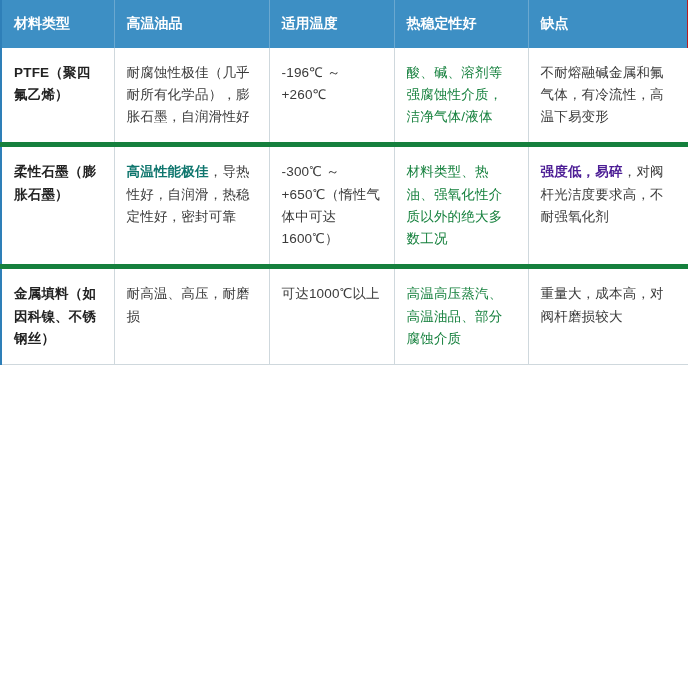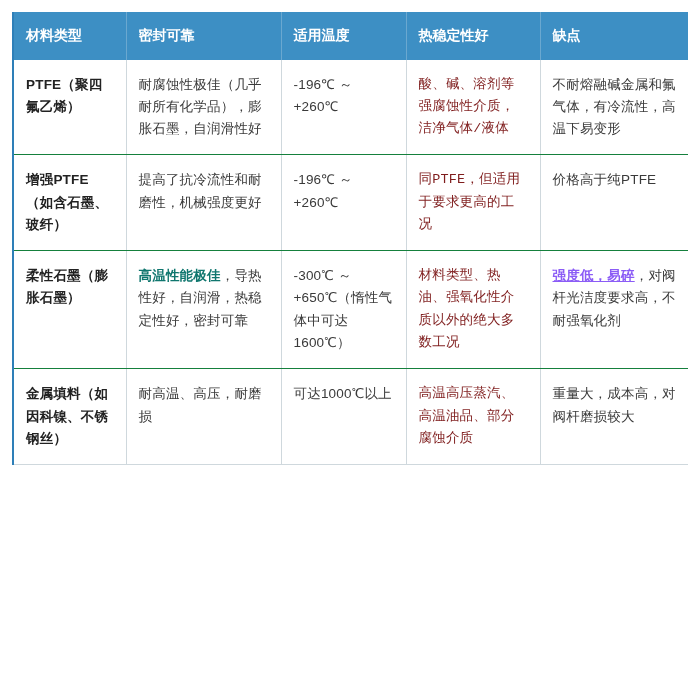--- a/index.html
+++ b/index.html
@@ -9,32 +9,32 @@
   }
   body {
     width: 688px;
     height: 673px;
     font-family: "Liberation Sans", sans-serif;
     -webkit-font-smoothing: antialiased;
   }
   .table-wrap {
     width: 668px;
     box-sizing: border-box;
-    padding: 12px;
+    padding: 0;
   }
   table.matdata {
     border-collapse: collapse;
     width: 688px;
     table-layout: fixed;
     border-left: 2px solid #2e7fb8;
   }
   table.matdata th,
   table.matdata td {
     border-right: 1px solid #cfd8dd;
-    border-bottom: 1px solid #15803d;
+    border-bottom: 5px solid #15803d;
     vertical-align: top;
     text-align: left;
   }
   table.matdata thead th {
     background: #3d8fc4;
     color: #ffffff;
     font-size: 14px;
     font-weight: bold;
     padding: 14px 12px 14px 12px;
     border-right: 1px solid #6aa8d0;
@@ -53,27 +53,25 @@
   }
   table.matdata tbody td.namecell {
     font-weight: bold;
     color: #222222;
   }
   table.matdata tbody td.featcell .emph {
     font-weight: bold;
     color: #0f766e;
   }
   table.matdata tbody td.medcell {
-    color: #7f1d1d;
-    font-family: Liberation Mono, monospace;
+    color: #15803d;
   }
   table.matdata tbody td.conscell .emph {
     font-weight: bold;
-    color: #8b5cf6;
-    text-decoration: underline;
+    color: #4c1d95;
   }
   
   col.c0 { width: 113px; }
   col.c1 { width: 155px; }
   col.c2 { width: 125px; }
   col.c3 { width: 134px; }
   col.c4 { width: 161px; }
 
   tbody tr:last-child td {
     border-bottom: 1px solid #cfd8dd;
@@ -87,40 +85,33 @@
     <colgroup>
       <col class="c0">
         <col class="c1">
         <col class="c2">
         <col class="c3">
         <col class="c4">
     </colgroup>
     <thead>
       <tr>
         <th>材料类型</th>
-        <th>密封可靠</th>
+        <th>高温油品</th>
         <th>适用温度</th>
         <th>热稳定性好</th>
         <th>缺点</th>
       </tr>
     </thead>
     <tbody>
       <tr>
         <td class="namecell">PTFE（聚四氟乙烯）</td>
         <td class="featcell"><span class="emph"></span><span>耐腐蚀性极佳（几乎耐所有化学品），膨胀石墨，自润滑性好</span></td>
         <td>-196℃ ～ +260℃</td>
         <td class="medcell">酸、碱、溶剂等强腐蚀性介质，洁净气体/液体</td>
         <td class="conscell"><span class="emph"></span><span>不耐熔融碱金属和氟气体，有冷流性，高温下易变形</span></td>
-      </tr>
-      <tr>
-        <td class="namecell">增强PTFE（如含石墨、玻纤）</td>
-        <td class="featcell"><span class="emph"></span><span>提高了抗冷流性和耐磨性，机械强度更好</span></td>
-        <td>-196℃ ～ +260℃</td>
-        <td class="medcell">同PTFE，但适用于要求更高的工况</td>
-        <td class="conscell"><span class="emph"></span><span>价格高于纯PTFE</span></td>
       </tr>
       <tr>
         <td class="namecell">柔性石墨（膨胀石墨）</td>
         <td class="featcell"><span class="emph">高温性能极佳</span><span>，导热性好，自润滑，热稳定性好，密封可靠</span></td>
         <td>-300℃ ～ +650℃（惰性气体中可达1600℃）</td>
         <td class="medcell">材料类型、热油、强氧化性介质以外的绝大多数工况</td>
         <td class="conscell"><span class="emph">强度低，易碎</span><span>，对阀杆光洁度要求高，不耐强氧化剂</span></td>
       </tr>
       <tr>
         <td class="namecell">金属填料（如因科镍、不锈钢丝）</td>

